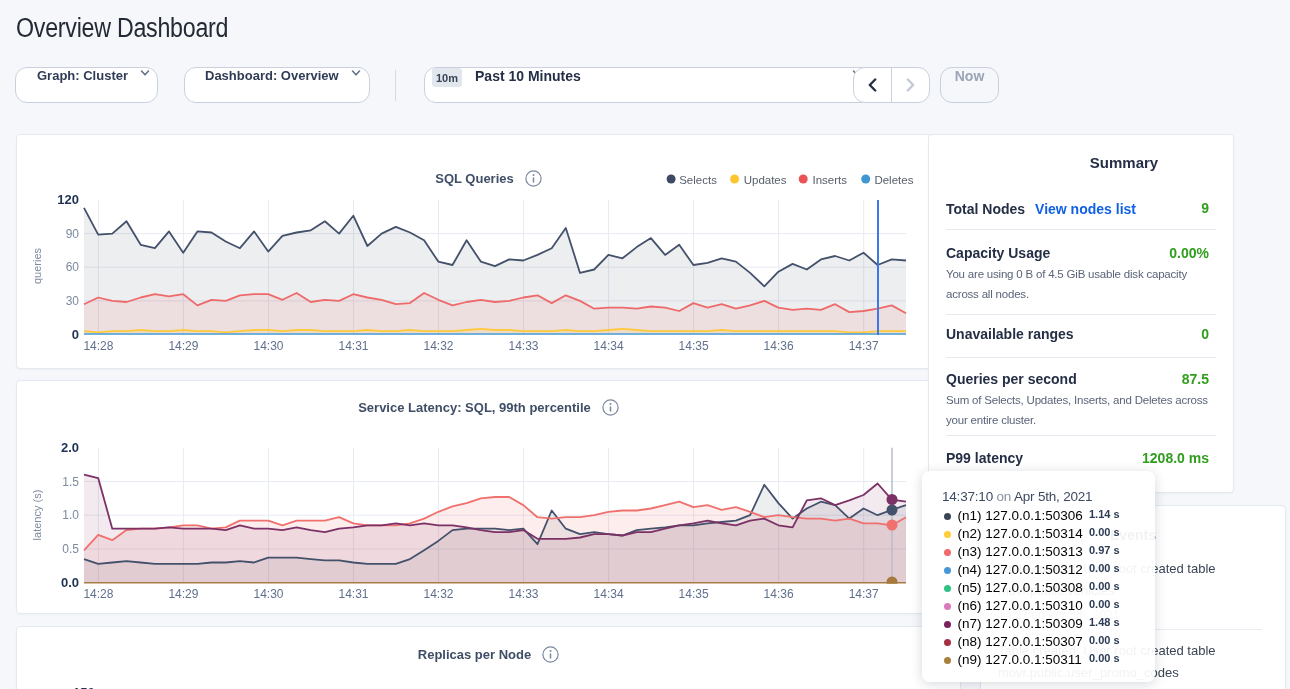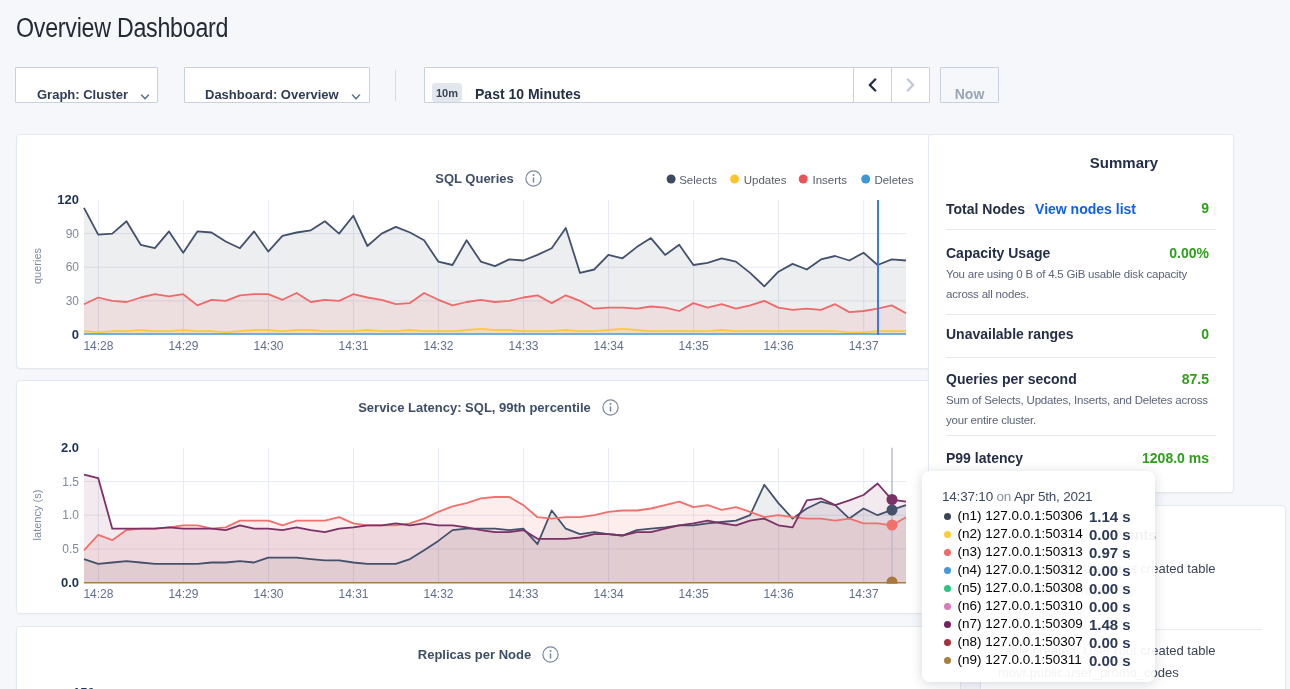--- a/index.html
+++ b/index.html
@@ -11,22 +11,22 @@
   color:#394455;
 }
 .abs { position:absolute; }
 h1.title {
   position:absolute; left:16px; top:13px;
   font-size:27px; font-weight:400; color:#242a35; letter-spacing:-0.3px;
   transform:scaleX(0.86); transform-origin:left center;
 }
 .ctl {
   position:absolute; top:67px; height:36px;
-  background:#fff; border:1px solid #c9d1de; border-radius:1px;
-  display:flex; align-items:flex-end;
+  background:#fff; border:1px solid #c9d1de; border-radius:12px;
+  display:flex; align-items:flex-start;
   font-size:13px; font-weight:700; color:#303c55;
 }
 .chev { display:inline-block; width:10px; height:10px; }
 .vsep { position:absolute; width:1px; background:#d4dae4; }
 .panel {
   position:absolute; background:#fff; border:1px solid #e4e9f1; border-radius:4px;
   box-shadow:0 1px 2px rgba(40,50,70,0.03);
 }
 .ctitle {
   position:absolute; width:100%;
@@ -43,21 +43,21 @@
 .sumdiv { position:absolute; left:17px; right:17px; height:1px; background:#e6eaf0; }
 .evtext { position:absolute; left:17px; font-size:13px; color:#3a4455; line-height:21.5px; white-space:nowrap; }
 .tooltip {
   position:absolute; left:922px; top:471px; width:233px; height:211px;
   background:rgba(255,255,255,0.93); border-radius:8px;
   box-shadow:0 2px 12px rgba(30,40,60,0.18);
   z-index:50;
 }
 .ttrow { position:absolute; left:15px; font-size:13.5px; color:#000000; white-space:nowrap; }
 .ttdot { position:absolute; width:7px; height:7px; border-radius:50%; }
-.ttval { position:absolute; font-weight:700; color:#2c3a55; font-size:15px; }
+.ttval { position:absolute; font-weight:700; color:#2c3a55; font-size:11px; }
 </style>
 </head>
 <body>
 <h1 class="title">Overview Dashboard</h1>
 
 <div class="ctl" style="left:15px; width:143px; padding-left:21px;">Graph: Cluster
   <svg class="chev" style="margin-left:12px" viewBox="0 0 10 10">
       <path d="M1.5 3 L5 6.8 L8.5 3" fill="none" stroke="#64748c" stroke-width="1.6" stroke-linecap="round" stroke-linejoin="round"></path>
     </svg>
 </div>

